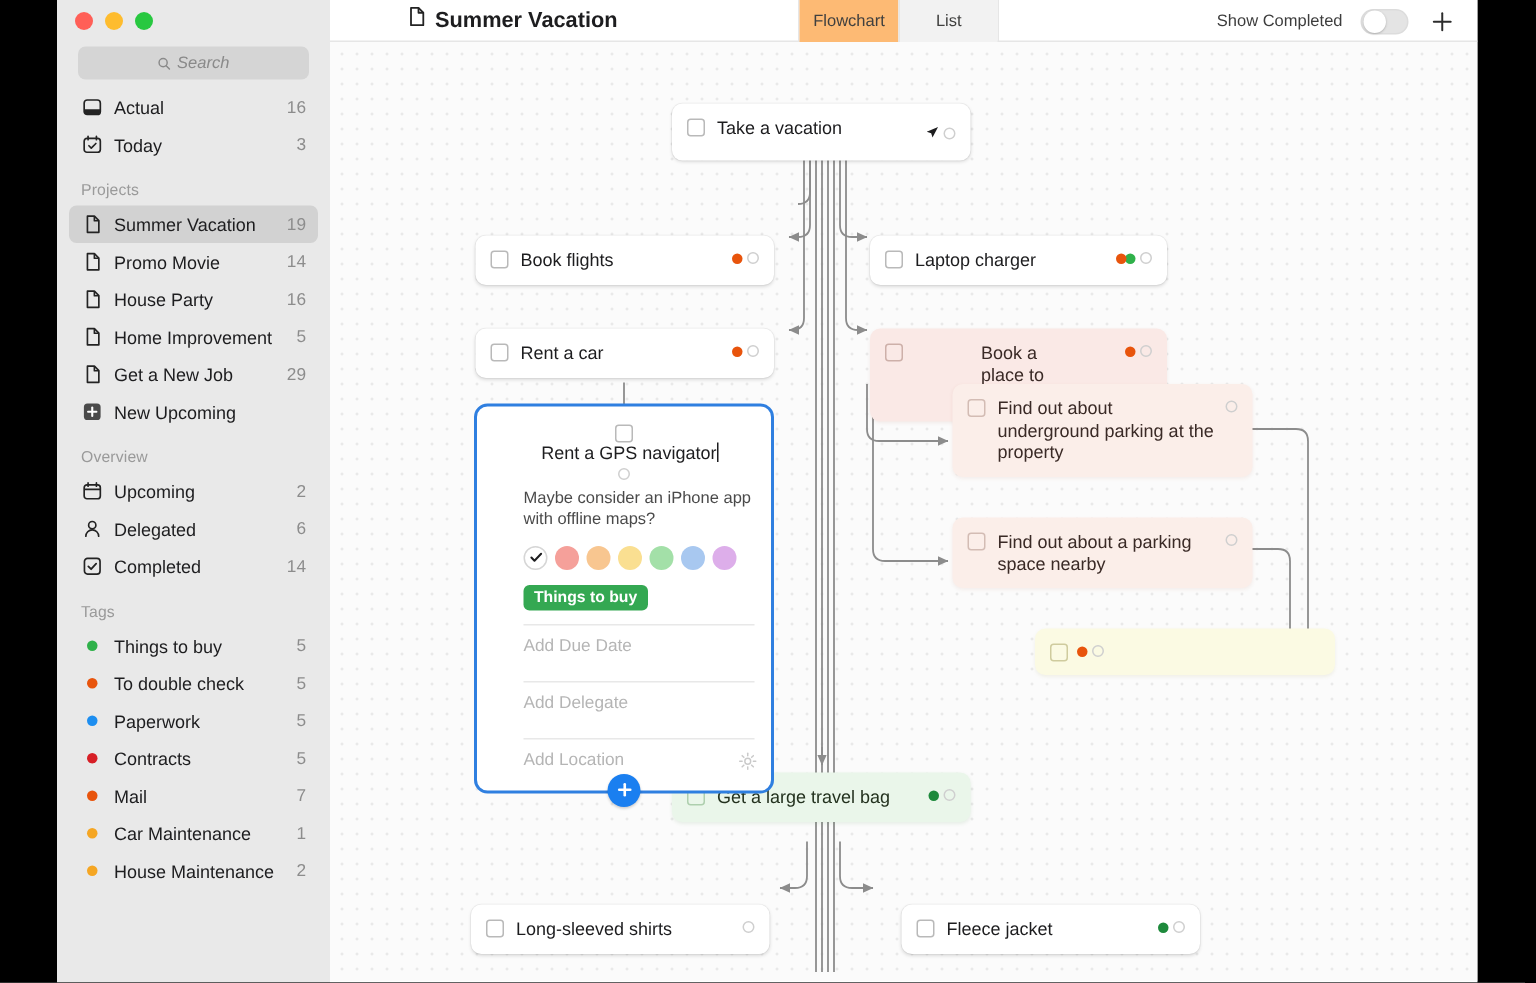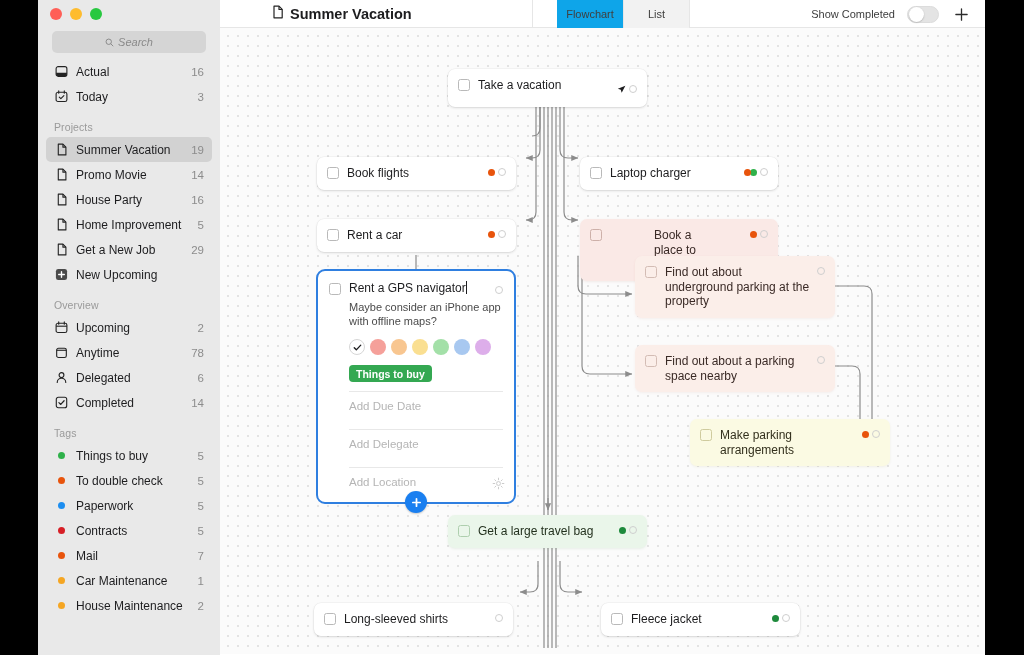--- a/index.html
+++ b/index.html
@@ -95,21 +95,21 @@
     display: flex; height: 28px;
     border-left: 1px solid #e6e6e6;
     border-right: 1px solid #e6e6e6;
   }
   .seg div {
     width: 66px; height: 28px;
     display: flex; align-items: center; justify-content: center;
     font-size: 11px; color: #40403f;
     background: #f2f2f2;
   }
-  .seg div.active { background: #0ea5e9; margin-left: 24px; }
+  .seg div.active { background: #fdba74; }
   .seg div + div { border-left: 1px solid #e6e6e6; }
   .right-tools {
     position: absolute; right: 10px; top: 0;
     height: 28px; display: flex; align-items: center; gap: 12px;
   }
   .sc-label { font-size: 11px; color: #3d3d3d; }
   .toggle {
     width: 32px; height: 17px; border-radius: 9px;
     background: #e4e4e4; border: 1px solid #dcdcdc;
     position: relative;
@@ -186,21 +186,21 @@
   
   .expanded {
     position: absolute;
     left: 316px; top: 270px;
     width: 200px;
     background: #fff;
     border: 2px solid #2f7fe0;
     border-radius: 9px;
     padding: 10px 11px 12px 11px;
   }
-  .exp-head { display: flex; align-items: center; }
+  .exp-head { display: flex; align-items: center; flex-direction: column; }
   .exp-head .cb {
     width: 12px; height: 12px; border: 1.3px solid #b9b9b9;
     border-radius: 2.5px; flex: 0 0 12px; margin-top: 1.5px;
   }
   .exp-title {
     font-size: 12px; color: #1d1d1f; margin-left: 8px; flex: 1 1 auto;
     position: relative;
   }
   .caret {
     display: inline-block; width: 1px; height: 13px;
@@ -367,30 +367,20 @@
             <line x1="4" y1="1" x2="4" y2="3.4" stroke="#232323" stroke-width="1.2" stroke-linecap="round"></line>
             <line x1="10" y1="1" x2="10" y2="3.4" stroke="#232323" stroke-width="1.2" stroke-linecap="round"></line>
           </svg>
       </span>
       <span class="lbl">Upcoming</span>
       <span class="cnt">2</span>
     </div>
     <div class="sb-row">
       <span class="ico">
         <svg width="13" height="13" viewBox="0 0 14 14">
-            <rect x="1.8" y="2.4" width="10.4" height="10" rx="2" fill="none" stroke="#232323" stroke-width="1.2"></rect>
-            <line x1="1.8" y1="4.6" x2="12.2" y2="4.6" stroke="#232323" stroke-width="1.2"></line>
-          </svg>
-      </span>
-      <span class="lbl">Anytime</span>
-      <span class="cnt">78</span>
-    </div>
-    <div class="sb-row">
-      <span class="ico">
-        <svg width="13" height="13" viewBox="0 0 14 14">
             <circle cx="7" cy="4.4" r="2.6" fill="none" stroke="#232323" stroke-width="1.2"></circle>
             <path d="M2.4 12.4a4.6 4.6 0 0 1 9.2 0" fill="none" stroke="#232323" stroke-width="1.2" stroke-linecap="round"></path>
           </svg>
       </span>
       <span class="lbl">Delegated</span>
       <span class="cnt">6</span>
     </div>
     <div class="sb-row">
       <span class="ico">
         <svg width="13" height="13" viewBox="0 0 14 14">
@@ -590,21 +580,20 @@
       <div class="card pinklite" style="left:415px; top:317px; width:200px;">
         <span class="cb"></span>
         <span class="txt">Find out about a parking space nearby</span>
         <span class="badges">
           <span class="hollow"></span>
         </span>
       </div>
 
       <div class="card yellow" style="left:470px; top:391px; width:200px;">
         <span class="cb"></span>
-        <span class="txt">Make parking arrangements</span>
         <span class="badges">
           <span class="bdot" style="background:#e8540c"></span>
           <span class="hollow"></span>
         </span>
       </div>
 
       <div class="card" style="left:94px; top:575px; width:199px;">
         <span class="cb"></span>
         <span class="txt">Long-sleeved shirts</span>
         <span class="badges">

